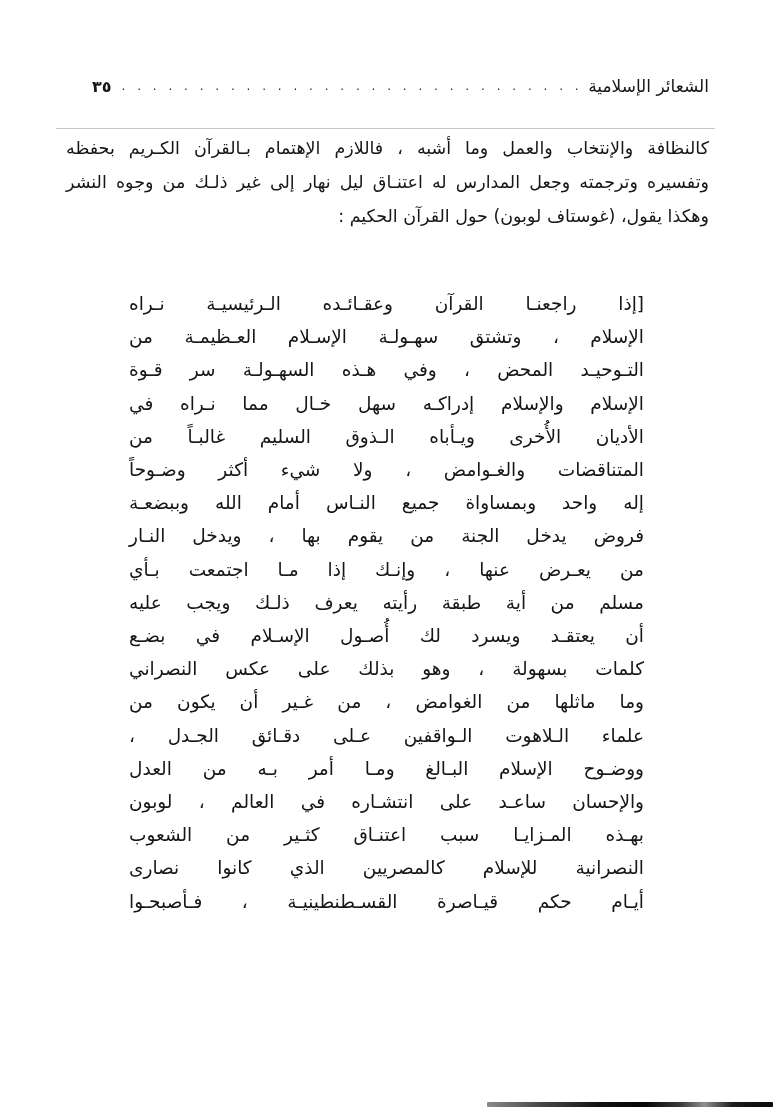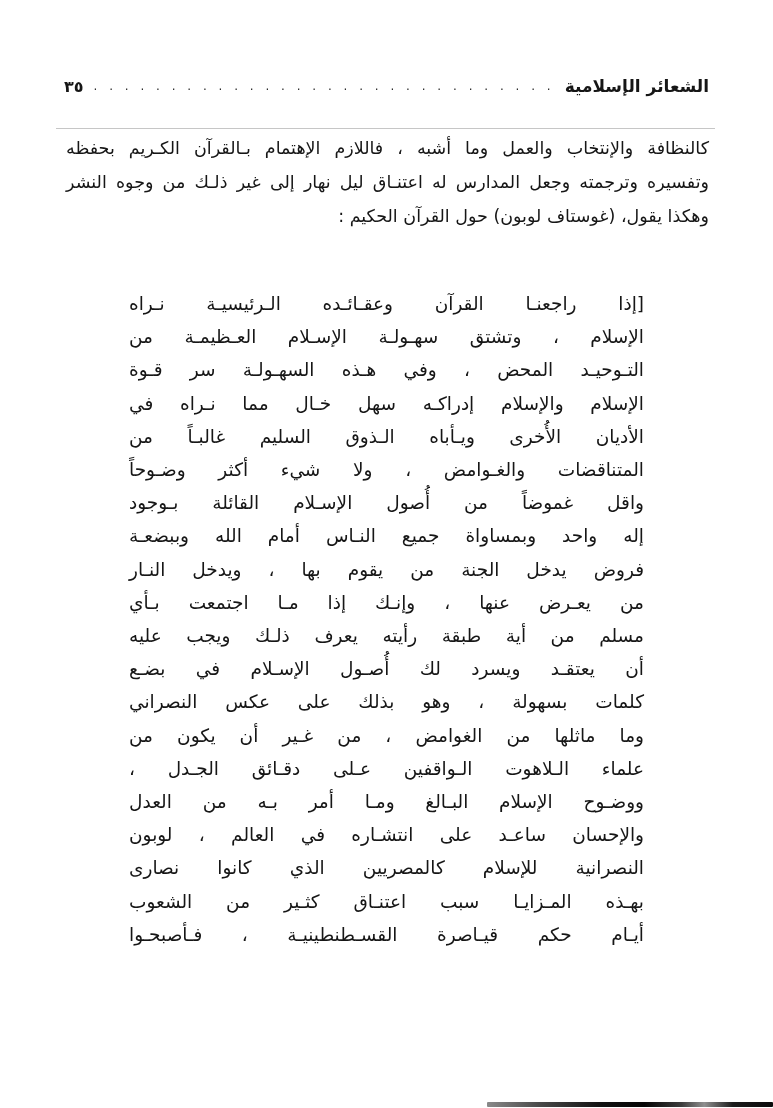--- a/index.html
+++ b/index.html
@@ -23,41 +23,42 @@
     position: absolute;
     top: 76px;
     right: 64px;
     left: 62px;
     display: flex;
     align-items: baseline;
     direction: rtl;
   }
   .header .title {
     font-size: 17px;
-    font-weight: bold;
+    font-weight: normal;
     white-space: nowrap;
     letter-spacing: 0.5px;
   }
   .header .leader {
     flex: 1 1 auto;
     overflow: hidden;
     white-space: nowrap;
     font-size: 12px;
     letter-spacing: 4px;
     color: #2a2a2a;
     margin: 0 10px;
     direction: ltr;
     text-align: left;
     transform: translateY(-2px);
   }
   .header .pagenum {
     font-size: 16px;
     font-weight: bold;
     white-space: nowrap;
     padding-left: 2px;
+    margin-left: 28px;
   }
   .header-rule {
     position: absolute;
     top: 128px;
     right: 58px;
     left: 56px;
     height: 1px;
     background: #c6c6c6;
   }
 
@@ -123,31 +124,30 @@
     <div class="line short">وهكذا يقول، (غوستاف لوبون) حول القرآن الحكيم :</div>
   </div>
 
   <div class="quote">
     <div class="line">[إذا راجعنـا القرآن وعقـائـده الـرئيسيـة نـراه</div>
     <div class="line">الإسلام ، وتشتق سهـولـة الإسـلام العـظيمـة من</div>
     <div class="line">التـوحيـد المحض ، وفي هـذه السهـولـة سر قـوة</div>
     <div class="line">الإسلام والإسلام إدراكـه سهل خـال مما نـراه في</div>
     <div class="line">الأديان الأُخرى ويـأباه الـذوق السليم غالبـاً من</div>
     <div class="line">المتناقضات والغـوامض ، ولا شيء أكثر وضـوحاً</div>
-    <div class="line">واقل غموضاً من أُصول الإسـلام القائلة بـوجود</div>
     <div class="line">إله واحد وبمساواة جميع النـاس أمام الله وببضعـة</div>
     <div class="line">فروض يدخل الجنة من يقوم بها ، ويدخل النـار</div>
     <div class="line">من يعـرض عنها ، وإنـك إذا مـا اجتمعت بـأي</div>
     <div class="line">مسلم من أية طبقة رأيته يعرف ذلـك ويجب عليه</div>
     <div class="line">أن يعتقـد ويسرد لك أُصـول الإسـلام في بضـع</div>
     <div class="line">كلمات بسهولة ، وهو بذلك على عكس النصراني</div>
     <div class="line">وما ماثلها من الغوامض ، من غـير أن يكون من</div>
     <div class="line">علماء الـلاهوت الـواقفين عـلى دقـائق الجـدل ،</div>
     <div class="line">ووضـوح الإسلام البـالغ ومـا أمر بـه من العدل</div>
     <div class="line">والإحسان ساعـد على انتشـاره في العالم ، لوبون</div>
+    <div class="line">بهـذه المـزايـا سبب اعتنـاق كثـير من الشعوب</div>
     <div class="line">النصرانية للإسلام كالمصريين الذي كانوا نصارى</div>
-    <div class="line">بهـذه المـزايـا سبب اعتنـاق كثـير من الشعوب</div>
     <div class="line">أيـام حكم قيـاصرة القسـطنطينيـة ، فـأصبحـوا</div>
   </div>
 
   <div class="bottom-artifact"></div>
 
 </div>
 
 </body></html>

